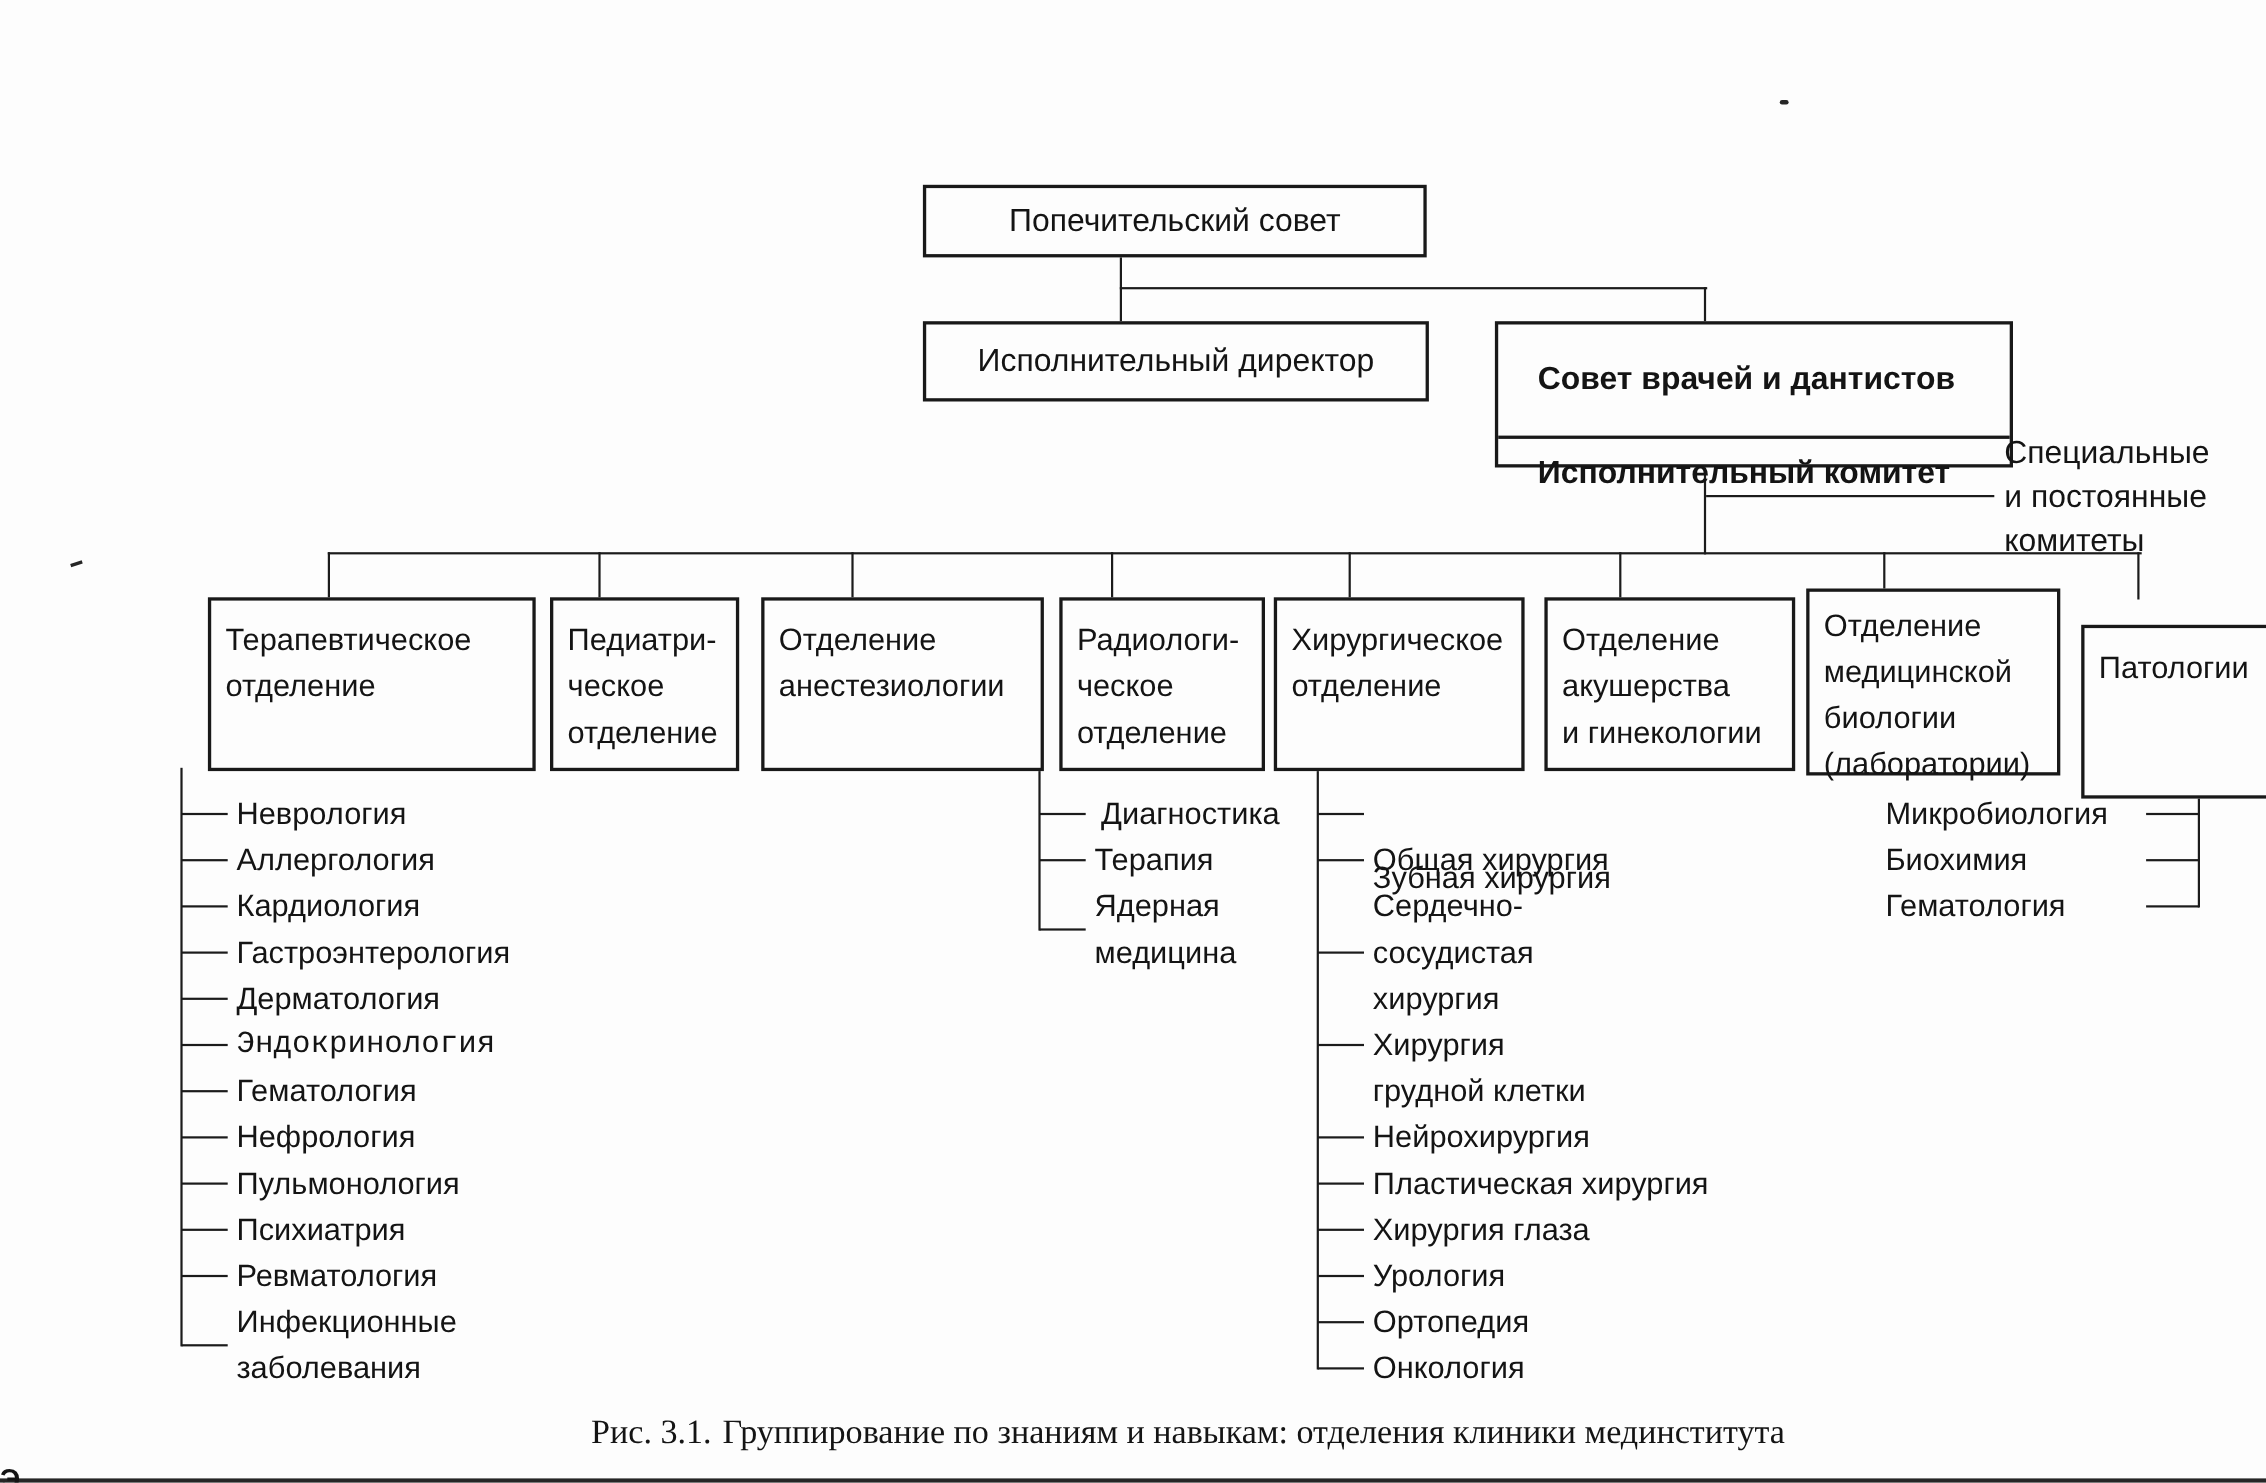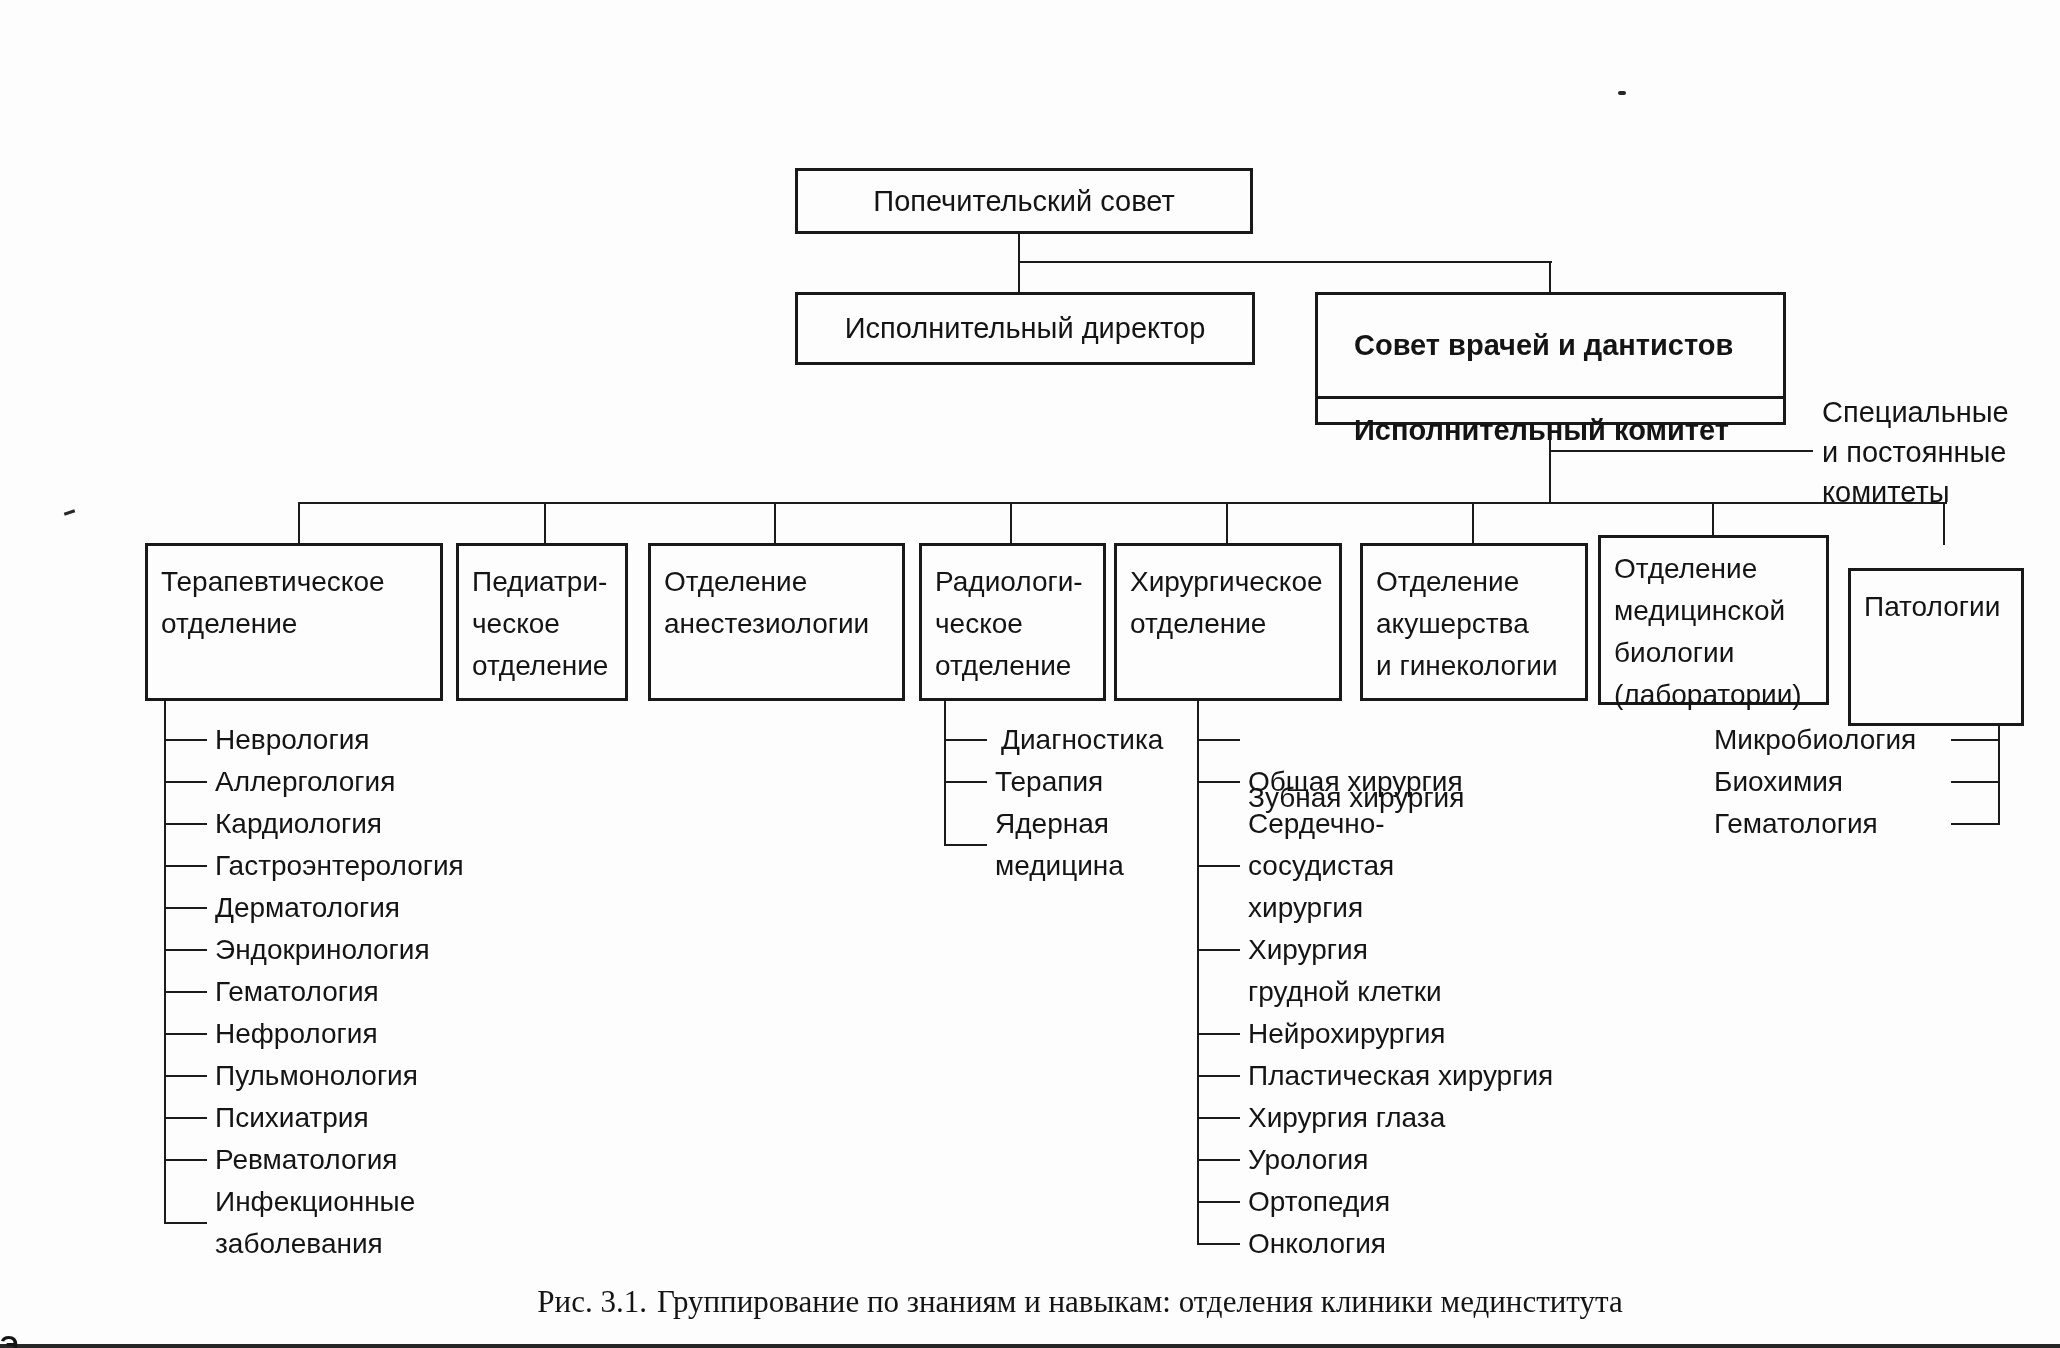--- a/index.html
+++ b/index.html
@@ -8,20 +8,21 @@
     background:#fdfdfd;color:#141414;
     font-family:"Liberation Sans","DejaVu Sans",sans-serif;
   }
   .line{position:absolute;background:#1b1b1b;z-index:1;}
   .h{height:2px;}
   .v{width:2px;}
   .box{
     position:absolute;z-index:2;background:#fdfdfd;
     border:3px solid #191919;box-sizing:border-box;
     white-space:pre-line;
+    margin-left:44px;
   }
   .titlebox{display:flex;align-items:center;justify-content:center;font-size:29px;}
   .dept{padding:15px 6px 0 13px;font-size:28px;line-height:42px;}
   .council-cell{height:65px;display:flex;align-items:center;padding-left:36px;box-sizing:border-box;font-size:29px;font-weight:bold;}
   .council-cell.second{border-top:3px solid #191919;}
   .note{
     position:absolute;z-index:2;font-size:29px;line-height:40px;white-space:pre-line;
   }
   .li-text{position:absolute;z-index:2;font-size:28px;line-height:42px;white-space:pre-line;}
   .caption{
@@ -88,21 +89,21 @@
     <div class="li-text" style="left: 215px; top: 719px;">Неврология</div>
     <div class="line h" style="top: 739px; left: 165px; width: 42px;"></div>
     <div class="li-text" style="left: 215px; top: 761px;">Аллергология</div>
     <div class="line h" style="top: 781px; left: 165px; width: 42px;"></div>
     <div class="li-text" style="left: 215px; top: 803px;">Кардиология</div>
     <div class="line h" style="top: 823px; left: 165px; width: 42px;"></div>
     <div class="li-text" style="left: 215px; top: 845px;">Гастроэнтерология</div>
     <div class="line h" style="top: 865px; left: 165px; width: 42px;"></div>
     <div class="li-text" style="left: 215px; top: 887px;">Дерматология</div>
     <div class="line h" style="top: 907px; left: 165px; width: 42px;"></div>
-    <div class="li-text" style="left: 215px; top: 929px;">Эндокринология</div>
+    <div class="li-text" style="left: 215px; top: 929px; font-family: Liberation Mono, monospace;">Эндокринология</div>
     <div class="line h" style="top: 949px; left: 165px; width: 42px;"></div>
     <div class="li-text" style="left: 215px; top: 971px;">Гематология</div>
     <div class="line h" style="top: 991px; left: 165px; width: 42px;"></div>
     <div class="li-text" style="left: 215px; top: 1013px;">Нефрология</div>
     <div class="line h" style="top: 1033px; left: 165px; width: 42px;"></div>
     <div class="li-text" style="left: 215px; top: 1055px;">Пульмонология</div>
     <div class="line h" style="top: 1075px; left: 165px; width: 42px;"></div>
     <div class="li-text" style="left: 215px; top: 1097px;">Психиатрия</div>
     <div class="line h" style="top: 1117px; left: 165px; width: 42px;"></div>
     <div class="li-text" style="left: 215px; top: 1139px;">Ревматология</div>

